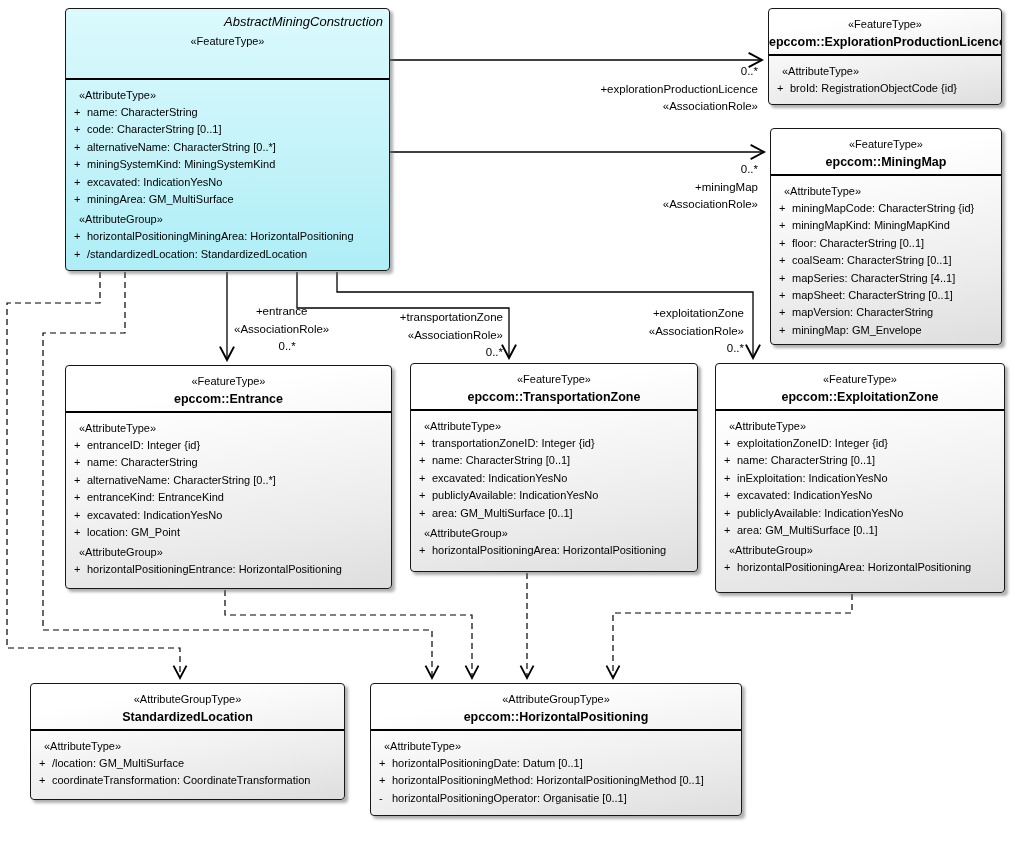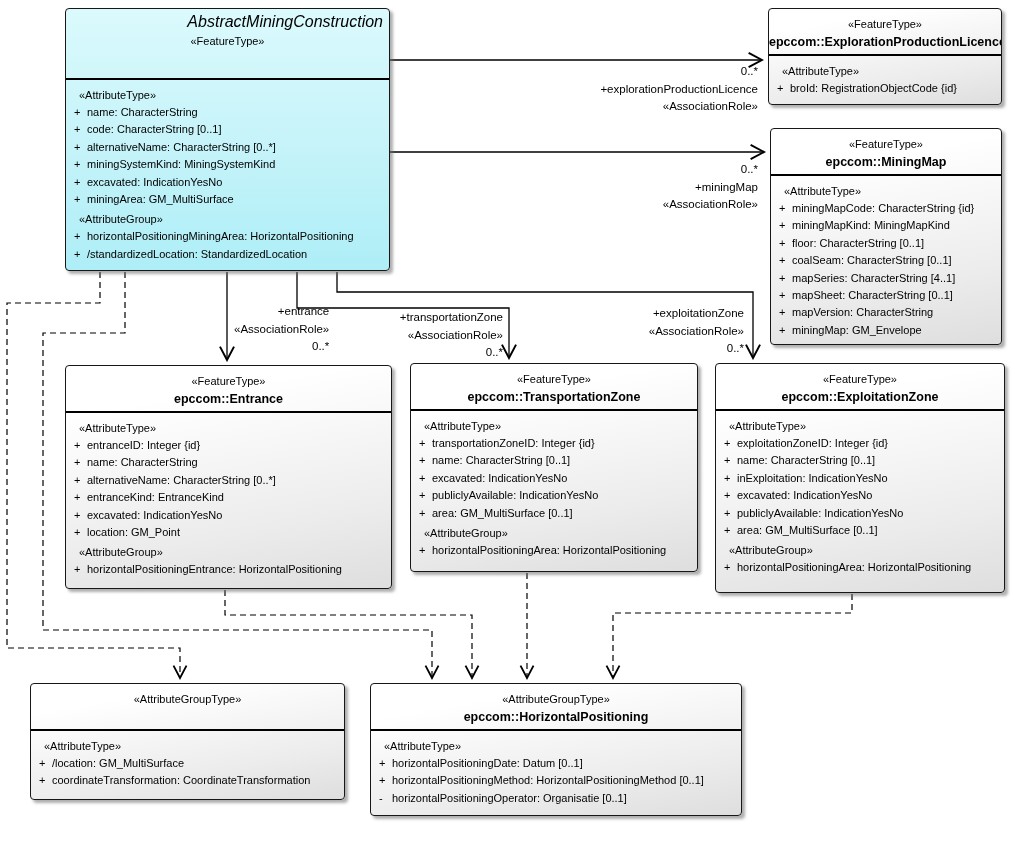--- a/index.html
+++ b/index.html
@@ -27,40 +27,40 @@
     background:linear-gradient(180deg,#dbfafd 0%,#c4f3f9 55%,#aeeef7 100%);
   }
   .box-header {
     height:47px;
     border-bottom:2px solid #000;
     text-align:center;
     padding-top:7px;
   }
   #box-0 .box-header { height:71px; padding-top:2px; }
   .tagline {
-    font-size:16px; font-style:italic;
+    font-size:13px; font-style:italic;
     text-align:right; padding:3px 6px 0 0;
     line-height:15px;
   }
   .stereotype { font-size:11px; line-height:17px; }
   #box-0 .stereotype { margin-top:4px; }
   .class-name { font-size:12.5px; font-weight:bold; line-height:18px; }
   .box-body { padding-top:4px; }
   .section-header {
     font-size:11px; line-height:17px;
     padding-left:13px; margin-top:3px;
   }
   .attr-row { display:flex; line-height:17.4px; font-size:11px; }
   .vis { flex:none; width:21px; padding-left:8px; }
   .attr-text { white-space:nowrap; }
   .assoc-label {
     position:absolute; font-size:11.5px; line-height:17.5px;
   }
   .assoc-label.right { text-align:right; }
-  .assoc-label.left { text-align:right; }
+  .assoc-label.left { text-align:center; }
   .assoc-label span { display:block; }
 </style>
 </head>
 <body>
 
 <svg id="connector-layer" viewBox="0 0 1015 859" xmlns="http://www.w3.org/2000/svg">
   <defs>
     <marker id="openArrow" viewBox="0 0 12 12" refX="10.5" refY="6" markerWidth="13" markerHeight="13" orient="auto">
       <path d="M1,1 L10.5,6 L1,11" fill="none" stroke="#000" stroke-width="1.4"></path>
     </marker>
@@ -287,20 +287,21 @@
       <div class="attr-row">
         <span class="vis">+</span>
         <span class="attr-text">horizontalPositioningArea: HorizontalPositioning</span>
       </div>
     </div>
 </div>
 
 <div class="uml-box" id="box-6" style="left:30px;top:683px;width:315px;height:117px;">
   <div class="box-header">
     <div class="stereotype">«AttributeGroupType»</div>
+    <div class="class-name">StandardizedLocation</div>
   </div>
   <div class="box-body">
       <div class="section-header">«AttributeType»</div>
       <div class="attr-row">
         <span class="vis">+</span>
         <span class="attr-text">/location: GM_MultiSurface</span>
       </div>
       <div class="attr-row">
         <span class="vis">+</span>
         <span class="attr-text">coordinateTransformation: CoordinateTransformation</span>

